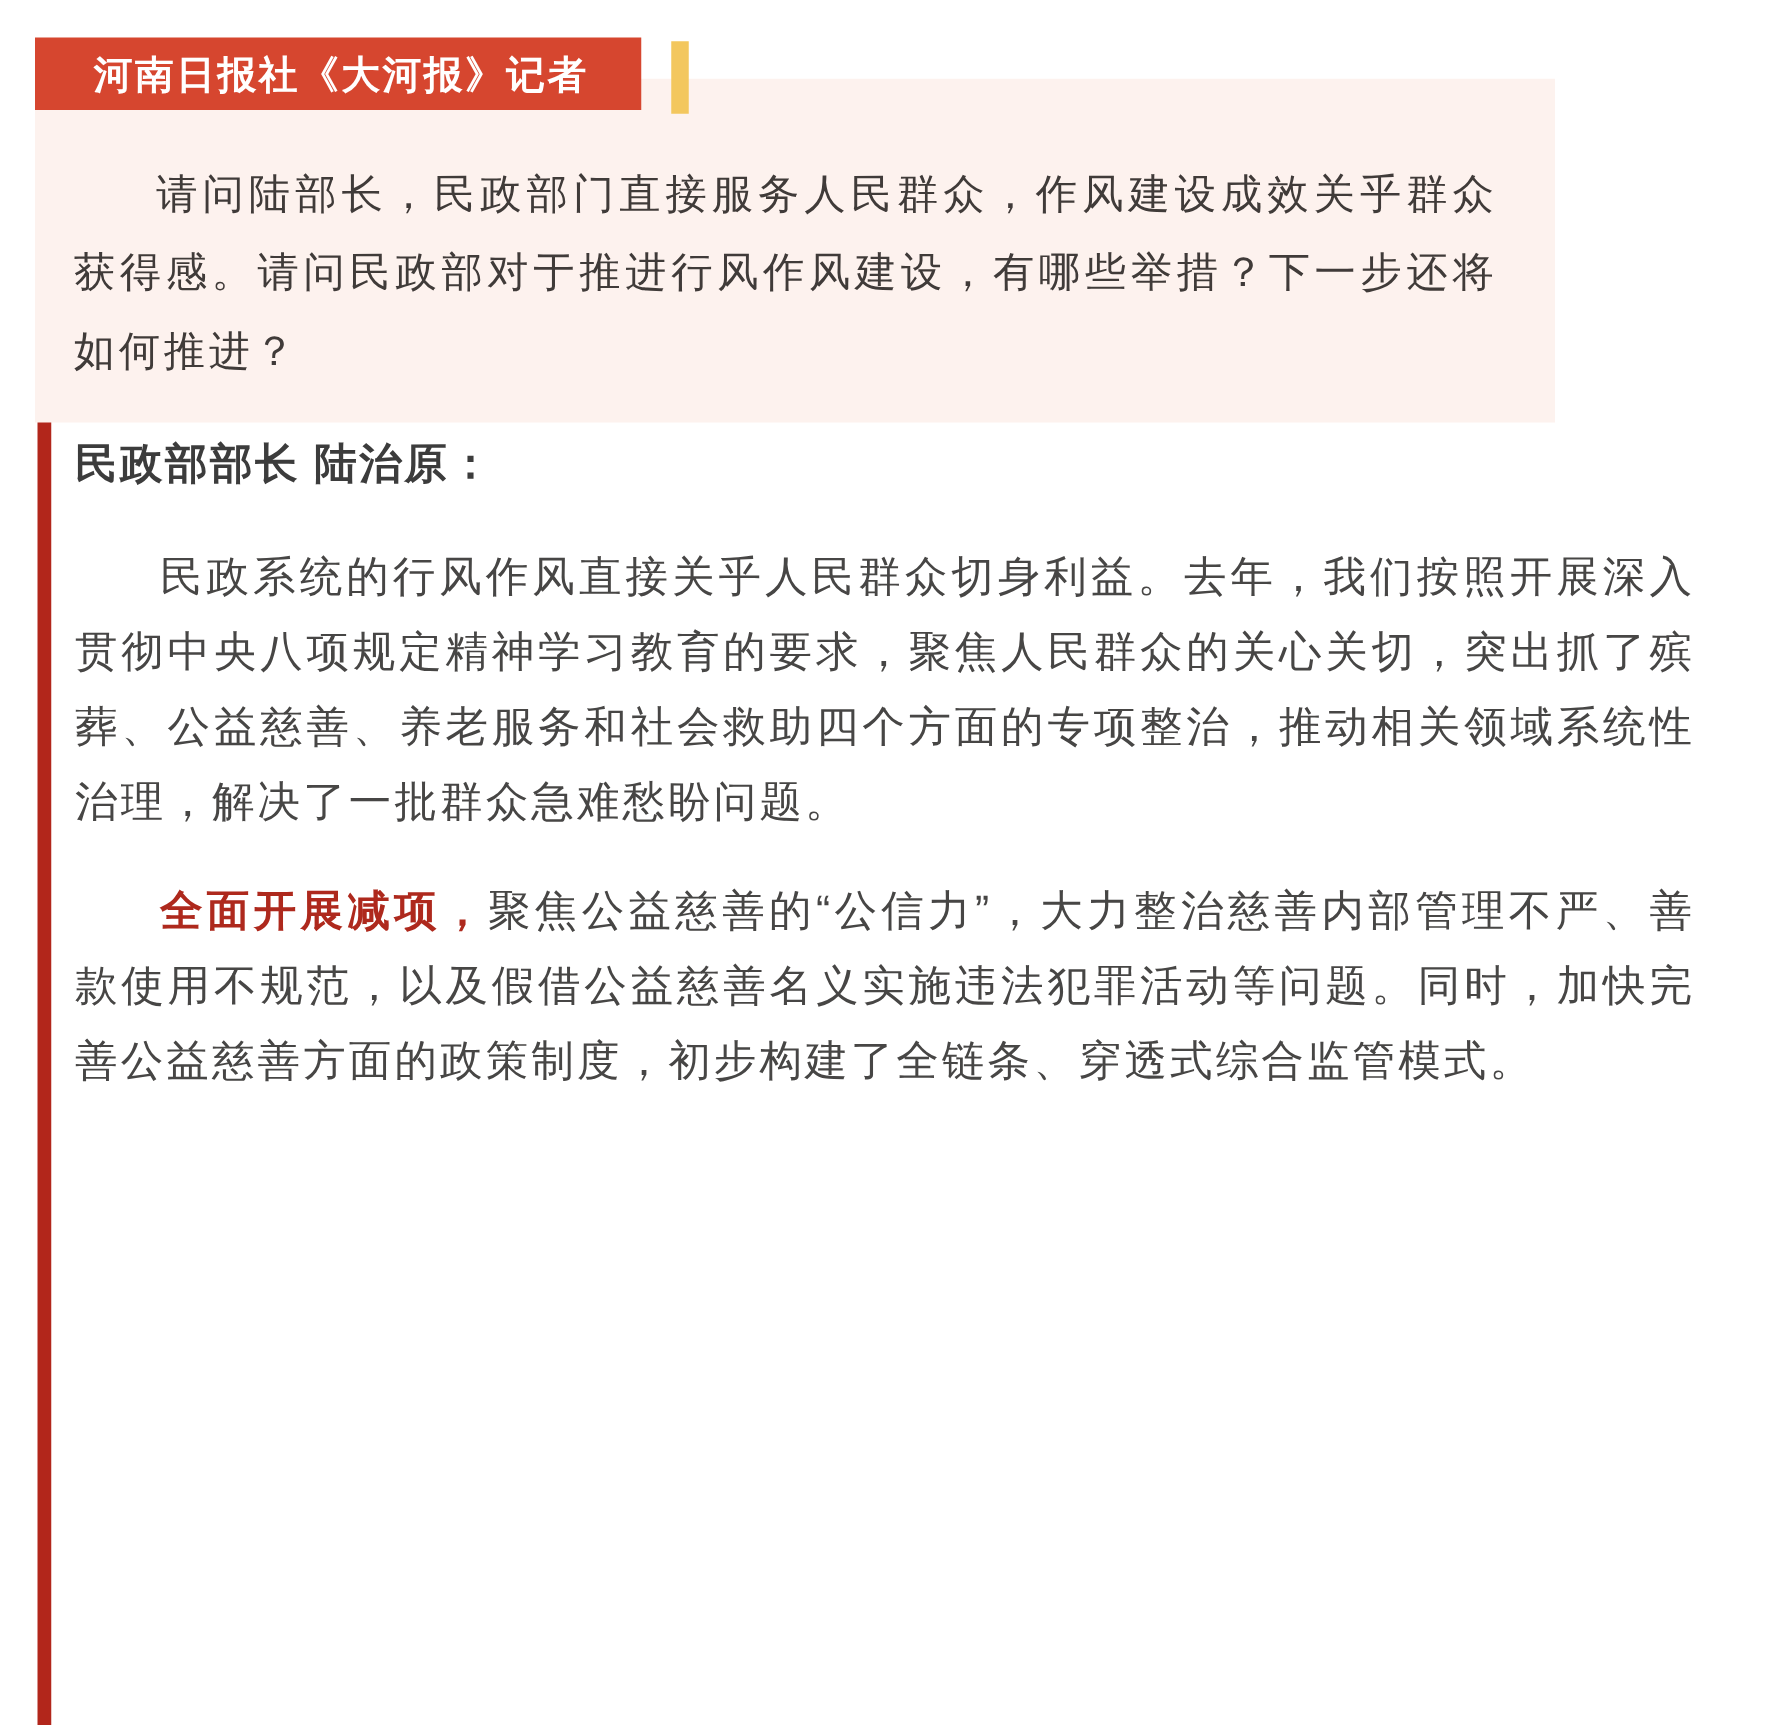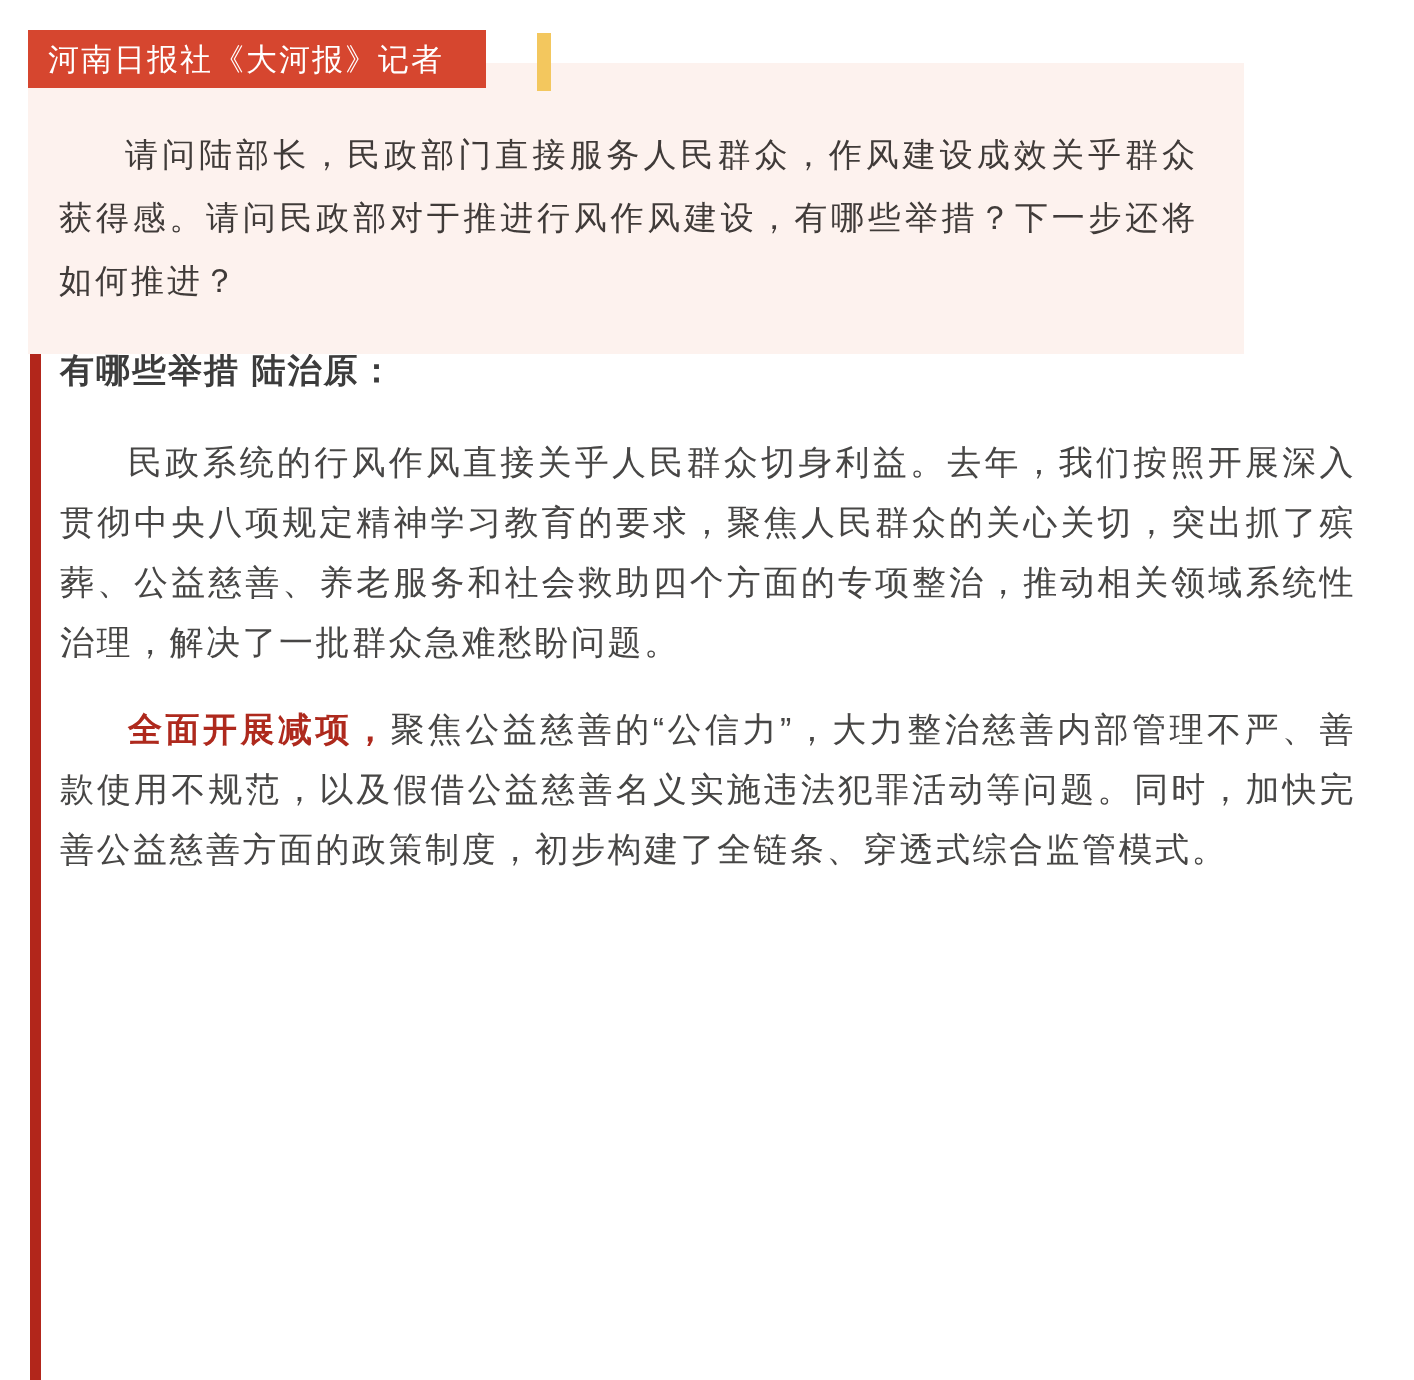--- a/index.html
+++ b/index.html
@@ -15,24 +15,24 @@
 
   
   .badge {
     position: absolute;
     left: 28px;
     top: 30px;
     height: 58px;
     line-height: 59px;
     background: var(--badge_bg, #d6462f);
     color: var(--badge_text, #ffffff);
-    font-weight: 400;
+    font-weight: 700;
     font-size: 31px;
     letter-spacing: 2px;
-    padding: 0 42px 0 20px;
+    padding: 0 42px 0 47px;
     white-space: nowrap;
     z-index: 2;
   }
   .badge-accent {
     position: absolute;
     left: 537px;
     top: 33px;
     width: 14px;
     height: 58px;
     background: var(--accent_yellow, #f3c75e);
@@ -40,21 +40,21 @@
   }
 
   
   .question-panel {
     position: absolute;
     left: 28px;
     top: 63px;
     width: 1216px;
     min-height: 187px;
     background: var(--panel_bg, #fdf2ee);
-    padding: 60px 46px 42px 31px;
+    padding: 60px 46px 26px 31px;
     z-index: 1;
   }
   .question-text {
     margin: 0;
     font-size: 33px;
     line-height: 63px;
     color: var(--text_main, #403b39);
     letter-spacing: 3px;
     text-indent: 2em;
     text-align: justify;
@@ -107,21 +107,21 @@
 
 <div class="badge-accent"></div>
 
 <div class="question-panel">
   <p class="question-text">请问陆部长，民政部门直接服务人民群众，作风建设成效关乎群众获得感。请问民政部对于推进行风作风建设，有哪些举措？下一步还将如何推进？</p>
 </div>
 
 <div class="answer-section">
   <div class="red-bar"></div>
 
-  <h2 class="speaker">有哪些举措 陆治原：</h2>
+  <h2 class="speaker">民政部部长 陆治原：</h2>
 
   <p class="answer-p">
     <span class="lead"></span><span>民政系统的行风作风直接关乎人民群众切身利益。去年，我们按照开展深入贯彻中央八项规定精神学习教育的要求，聚焦人民群众的关心关切，突出抓了殡葬、公益慈善、养老服务和社会救助四个方面的专项整治，推动相关领域系统性治理，解决了一批群众急难愁盼问题。</span>
   </p>
 
 
   <p class="answer-p">
     <span class="lead">全面开展减项，</span><span>聚焦公益慈善的“公信力”，大力整治慈善内部管理不严、善款使用不规范，以及假借公益慈善名义实施违法犯罪活动等问题。同时，加快完善公益慈善方面的政策制度，初步构建了全链条、穿透式综合监管模式。</span>
   </p>
 </div>

